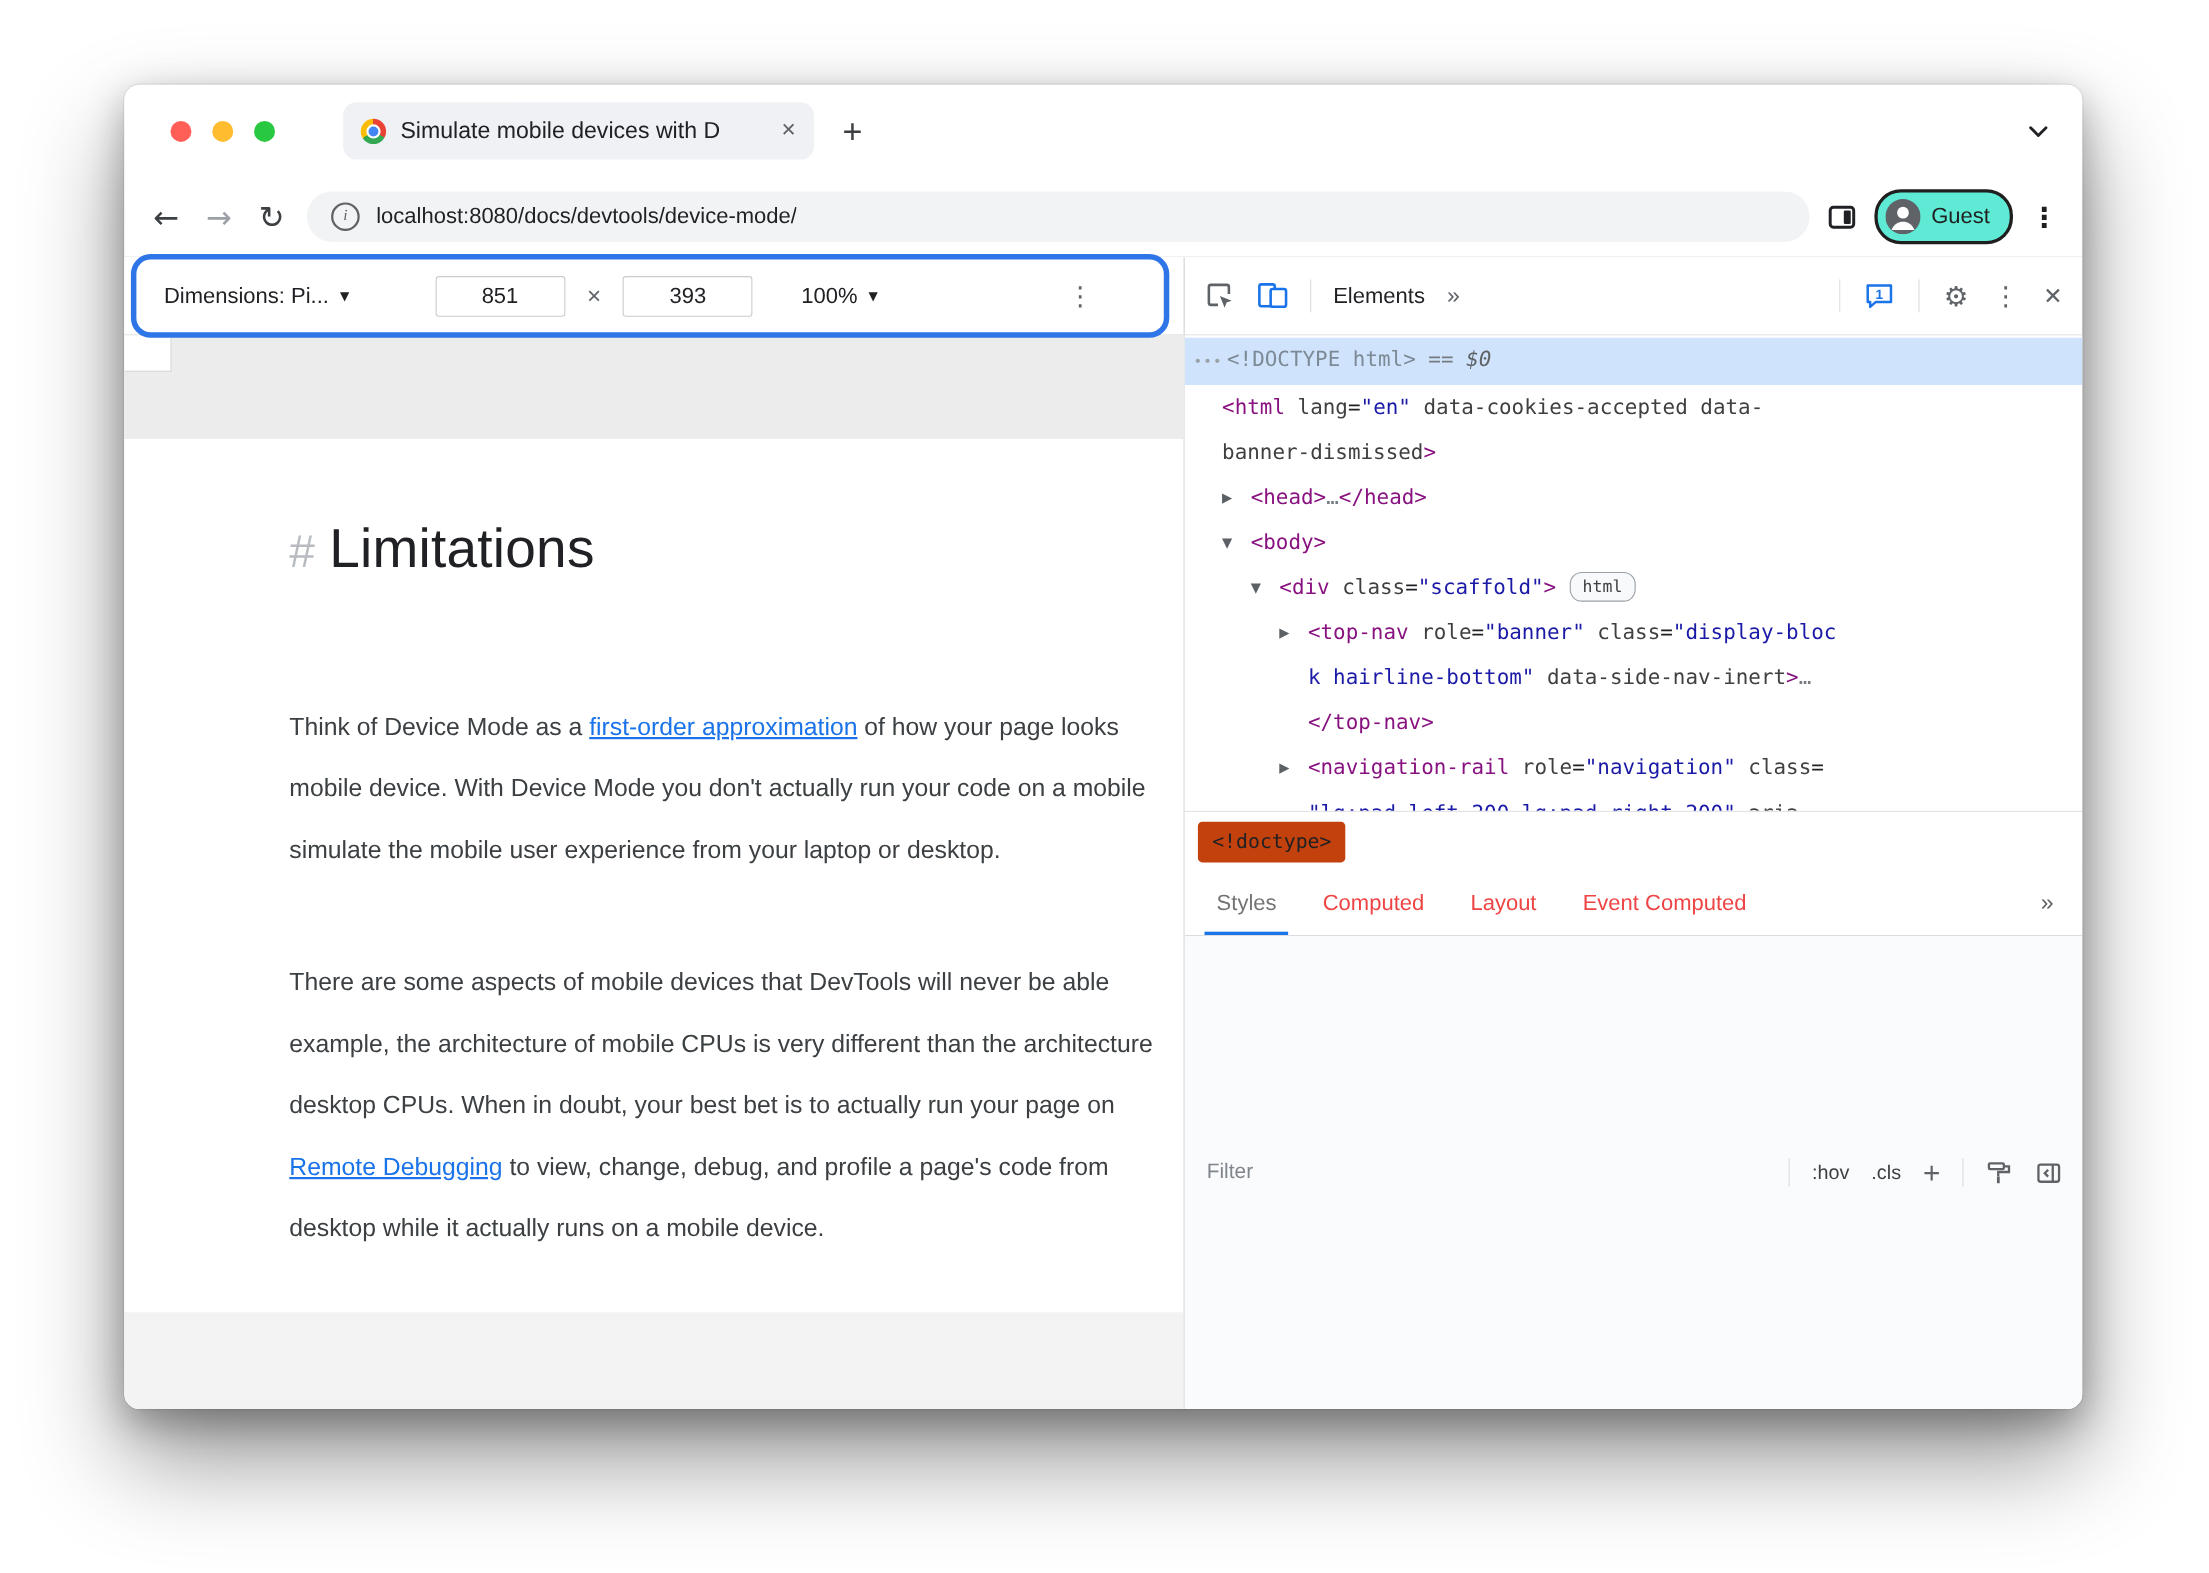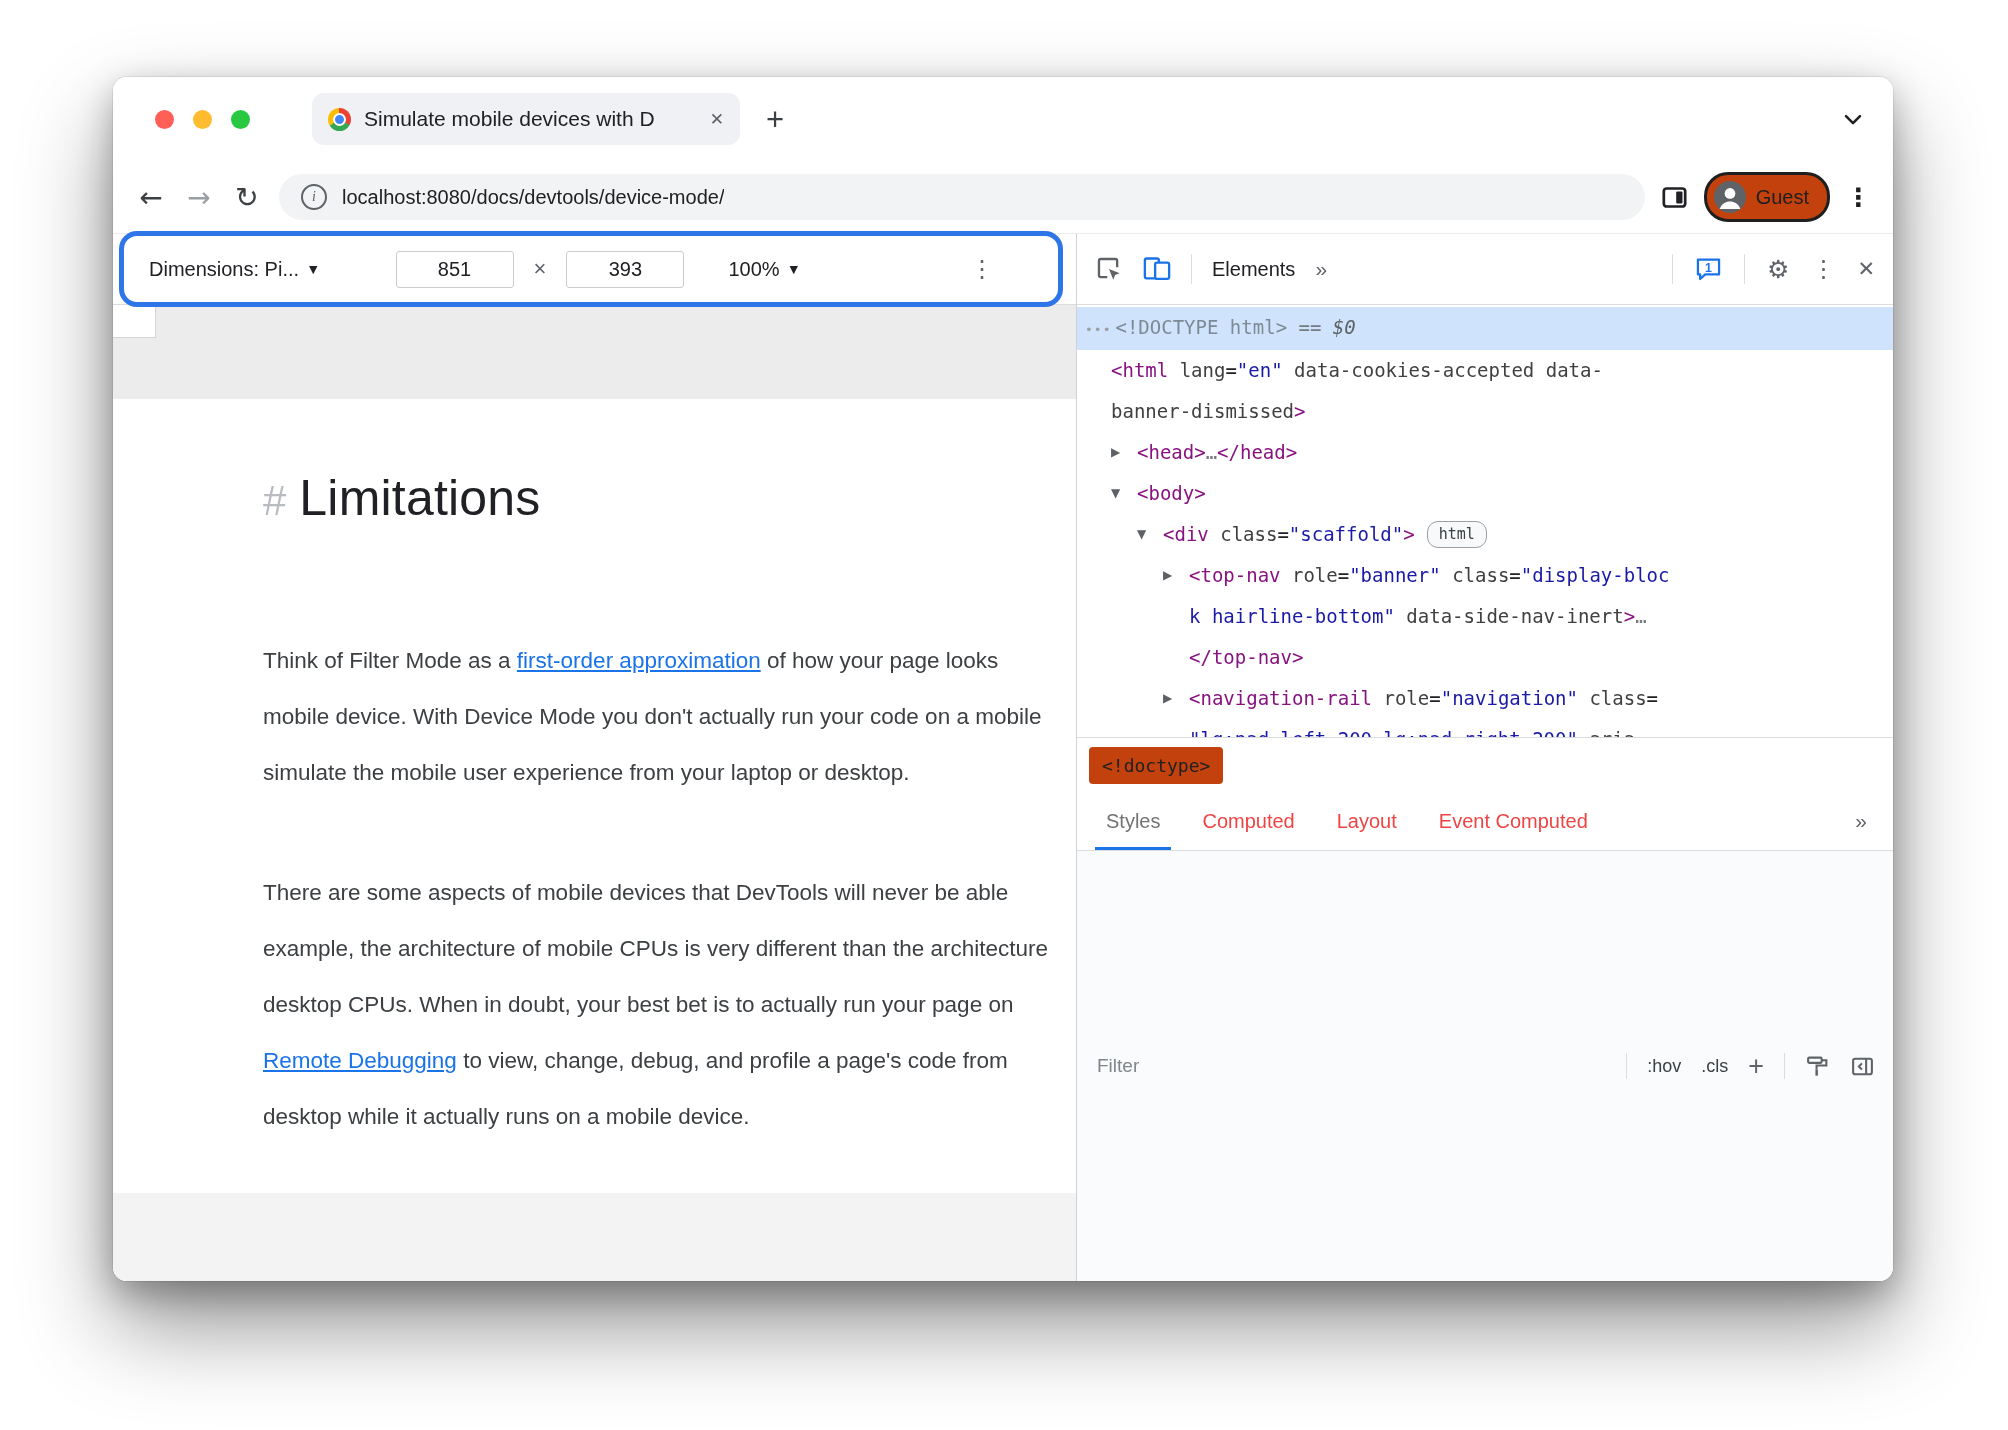--- a/index.html
+++ b/index.html
@@ -21,21 +21,21 @@
   .newtab{margin-left:26px;font-size:31px;color:#3c4043;line-height:31px;}
   .tb-chevron{margin-left:auto;display:flex;align-items:center;}
 
   
   .navbar{height:72px;display:flex;align-items:center;padding:0 22px;gap:16px;background:#fff;flex:none;}
   .navicon{font-size:28px;color:#3c4043;width:32px;text-align:center;font-family:"DejaVu Sans",sans-serif;}
   .navicon.fwd{color:#9aa0a6;}
   .urlbar{flex:1;height:46px;background:#f1f3f4;border-radius:23px;display:flex;align-items:center;padding:0 22px;gap:15px;min-width:0;}
   .info-i{width:22px;height:22px;border:2px solid #5f6368;border-radius:50%;color:#5f6368;font-size:14px;display:flex;align-items:center;justify-content:center;font-family:"Liberation Serif",serif;font-style:italic;flex:none;}
   .url-text{font-size:20px;color:#202124;white-space:nowrap;overflow:hidden;}
-  .guest{display:flex;align-items:center;gap:10px;border:3px solid #1f1f1f;border-radius:24px;height:44px;padding:0 18px 0 7px;background:#c2410c;}
+  .guest{display:flex;align-items:center;gap:10px;border:3px solid #1f1f1f;border-radius:24px;height:44px;padding:0 18px 0 7px;background:#5eead4;}
   .guest-label{font-size:20px;color:#1f1f1f;}
   .kebab{font-size:25px;color:#1f1f1f;font-weight:bold;font-family:"DejaVu Sans",sans-serif;}
 
   
   .mainrow{flex:1;display:flex;min-height:0;position:relative;border-top:1px solid #ececec;}
   .highlight{position:absolute;left:6px;top:-3px;width:944px;height:76px;border:5px solid #2e75e8;border-radius:18px;box-sizing:border-box;z-index:6;pointer-events:none;}
 
   .leftcol{width:963px;flex:none;display:flex;flex-direction:column;min-width:0;background:#fff;}
   .device-toolbar{height:70px;border-bottom:1px solid #dadce0;display:flex;align-items:center;padding:0 36px;background:#fff;flex:none;}
   .dim-select{display:flex;align-items:center;gap:10px;font-size:20px;color:#202124;margin-right:78px;}
@@ -176,21 +176,21 @@
         <div class="viewport-band">
           <span class="ruler-corner"></span>
         </div>
 
         <div class="page">
           <div class="heading">
             <span class="hash">#</span>
             <span class="heading-text">Limitations</span>
           </div>
           <div class="para first">
-              <div class="pline"><span>Think of Filter Mode as a </span><a class="plink">first-order approximation</a><span> of how your page looks</span></div>
+              <div class="pline"><span>Think of Device Mode as a </span><a class="plink">first-order approximation</a><span> of how your page looks</span></div>
               <div class="pline"><span>mobile device. With Device Mode you don't actually run your code on a mobile</span></div>
               <div class="pline"><span>simulate the mobile user experience from your laptop or desktop.</span></div>
             </div>
           <div class="para">
               <div class="pline"><span>There are some aspects of mobile devices that DevTools will never be able</span></div>
               <div class="pline"><span>example, the architecture of mobile CPUs is very different than the architecture</span></div>
               <div class="pline"><span>desktop CPUs. When in doubt, your best bet is to actually run your page on</span></div>
               <div class="pline"><a class="plink">Remote Debugging</a><span> to view, change, debug, and profile a page's code from</span></div>
               <div class="pline"><span>desktop while it actually runs on a mobile device.</span></div>
             </div>

